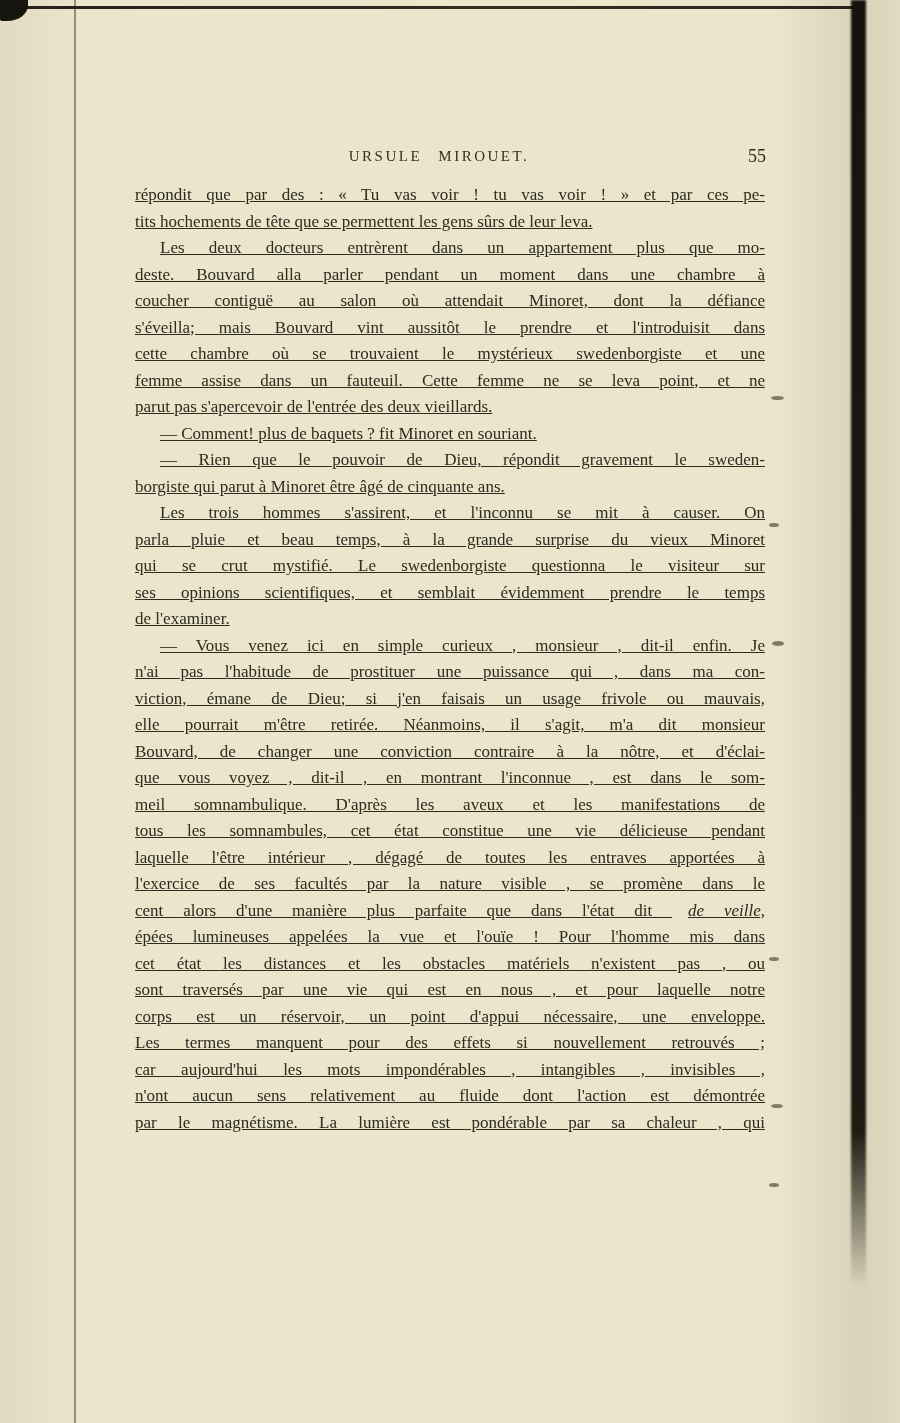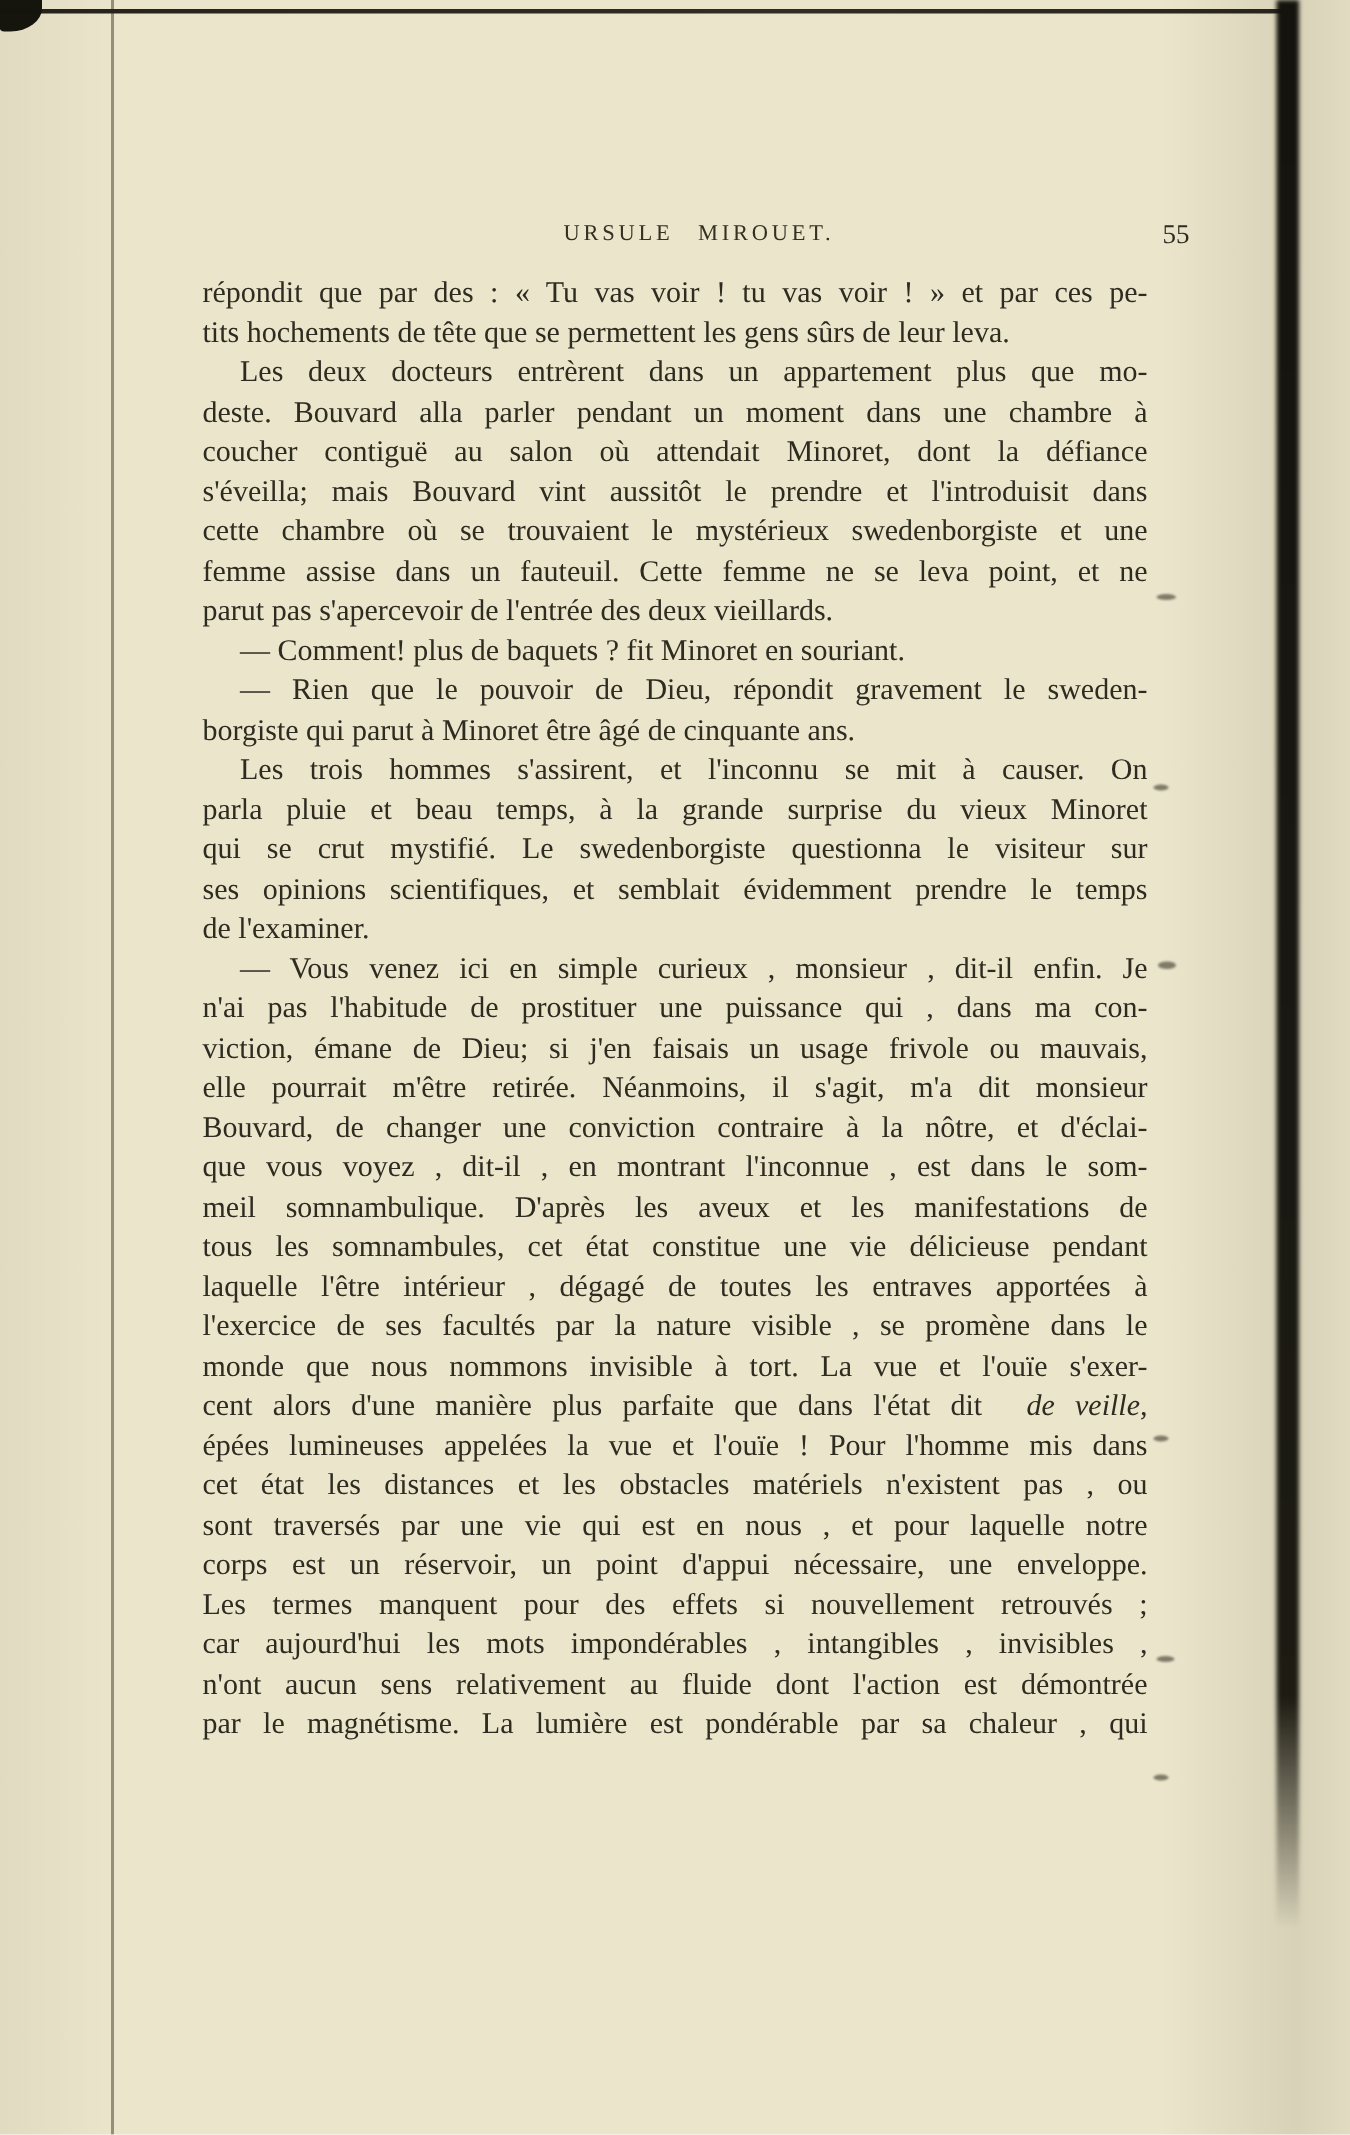--- a/index.html
+++ b/index.html
@@ -58,21 +58,21 @@
   .sm1 { left: 771px; top: 396px; width: 13px; height: 4px; }
   .sm2 { left: 769px; top: 523px; width: 10px; height: 4px; }
   .sm3 { left: 772px; top: 641px; width: 12px; height: 5px; }
   .sm4 { left: 769px; top: 957px; width: 10px; height: 4px; }
   .sm5 { left: 771px; top: 1104px; width: 12px; height: 4px; }
   .sm6 { left: 769px; top: 1183px; width: 10px; height: 4px; }
 
   
   .header {
     position: absolute;
-    left: 151px; top: 148px;
+    left: 124px; top: 148px;
     width: 630px; height: 24px;
   }
   .running-title {
     position: absolute;
     left: 0; width: 100%;
     text-align: center;
     font-size: 15px;
     letter-spacing: 2.5px;
     word-spacing: 10px;
     color: #353021;
@@ -82,23 +82,24 @@
     right: -12px; top: -2px;
     font-size: 18px;
     color: #2e2b20;
   }
 
   
   .text-block {
     position: absolute;
     left: 135px; top: 182px;
     width: 630px;
-    font-size: 20px;
+    font-size: 17px;
     line-height: 26.5px;
     color: #2e2b20;
+    text-decoration: underline;
   }
   .line {
     text-align: justify;
     text-align-last: justify;
     -moz-text-align-last: justify;
     white-space: normal;
   }
   .line.end {
     text-align-last: left;
     -moz-text-align-last: left;
@@ -150,21 +151,20 @@
       <div class="line indent">— Vous venez ici en simple curieux , monsieur , dit-il enfin. Je</div>
       <div class="line">n'ai pas l'habitude de prostituer une puissance qui , dans ma con-</div>
       <div class="line">viction, émane de Dieu; si j'en faisais un usage frivole ou mauvais,</div>
       <div class="line">elle pourrait m'être retirée. Néanmoins, il s'agit, m'a dit monsieur</div>
       <div class="line">Bouvard, de changer une conviction contraire à la nôtre, et d'éclai-</div>
       <div class="line">que vous voyez , dit-il , en montrant l'inconnue , est dans le som-</div>
       <div class="line">meil somnambulique. D'après les aveux et les manifestations de</div>
       <div class="line">tous les somnambules, cet état constitue une vie délicieuse pendant</div>
       <div class="line">laquelle l'être intérieur , dégagé de toutes les entraves apportées à</div>
       <div class="line">l'exercice de ses facultés par la nature visible , se promène dans le</div>
-      <div class="line">monde que nous nommons invisible à tort. La vue et l'ouïe s'exer-</div>
       <div class="line"><span>cent alors d'une manière plus parfaite que dans l'état dit </span><span class="italic">de veille,</span></div>
       <div class="line">épées lumineuses appelées la vue et l'ouïe ! Pour l'homme mis dans</div>
       <div class="line">cet état les distances et les obstacles matériels n'existent pas , ou</div>
       <div class="line">sont traversés par une vie qui est en nous , et pour laquelle notre</div>
       <div class="line">corps est un réservoir, un point d'appui nécessaire, une enveloppe.</div>
       <div class="line">Les termes manquent pour des effets si nouvellement retrouvés ;</div>
       <div class="line">car aujourd'hui les mots impondérables , intangibles , invisibles ,</div>
       <div class="line">n'ont aucun sens relativement au fluide dont l'action est démontrée</div>
       <div class="line">par le magnétisme. La lumière est pondérable par sa chaleur , qui</div>
     </div>

